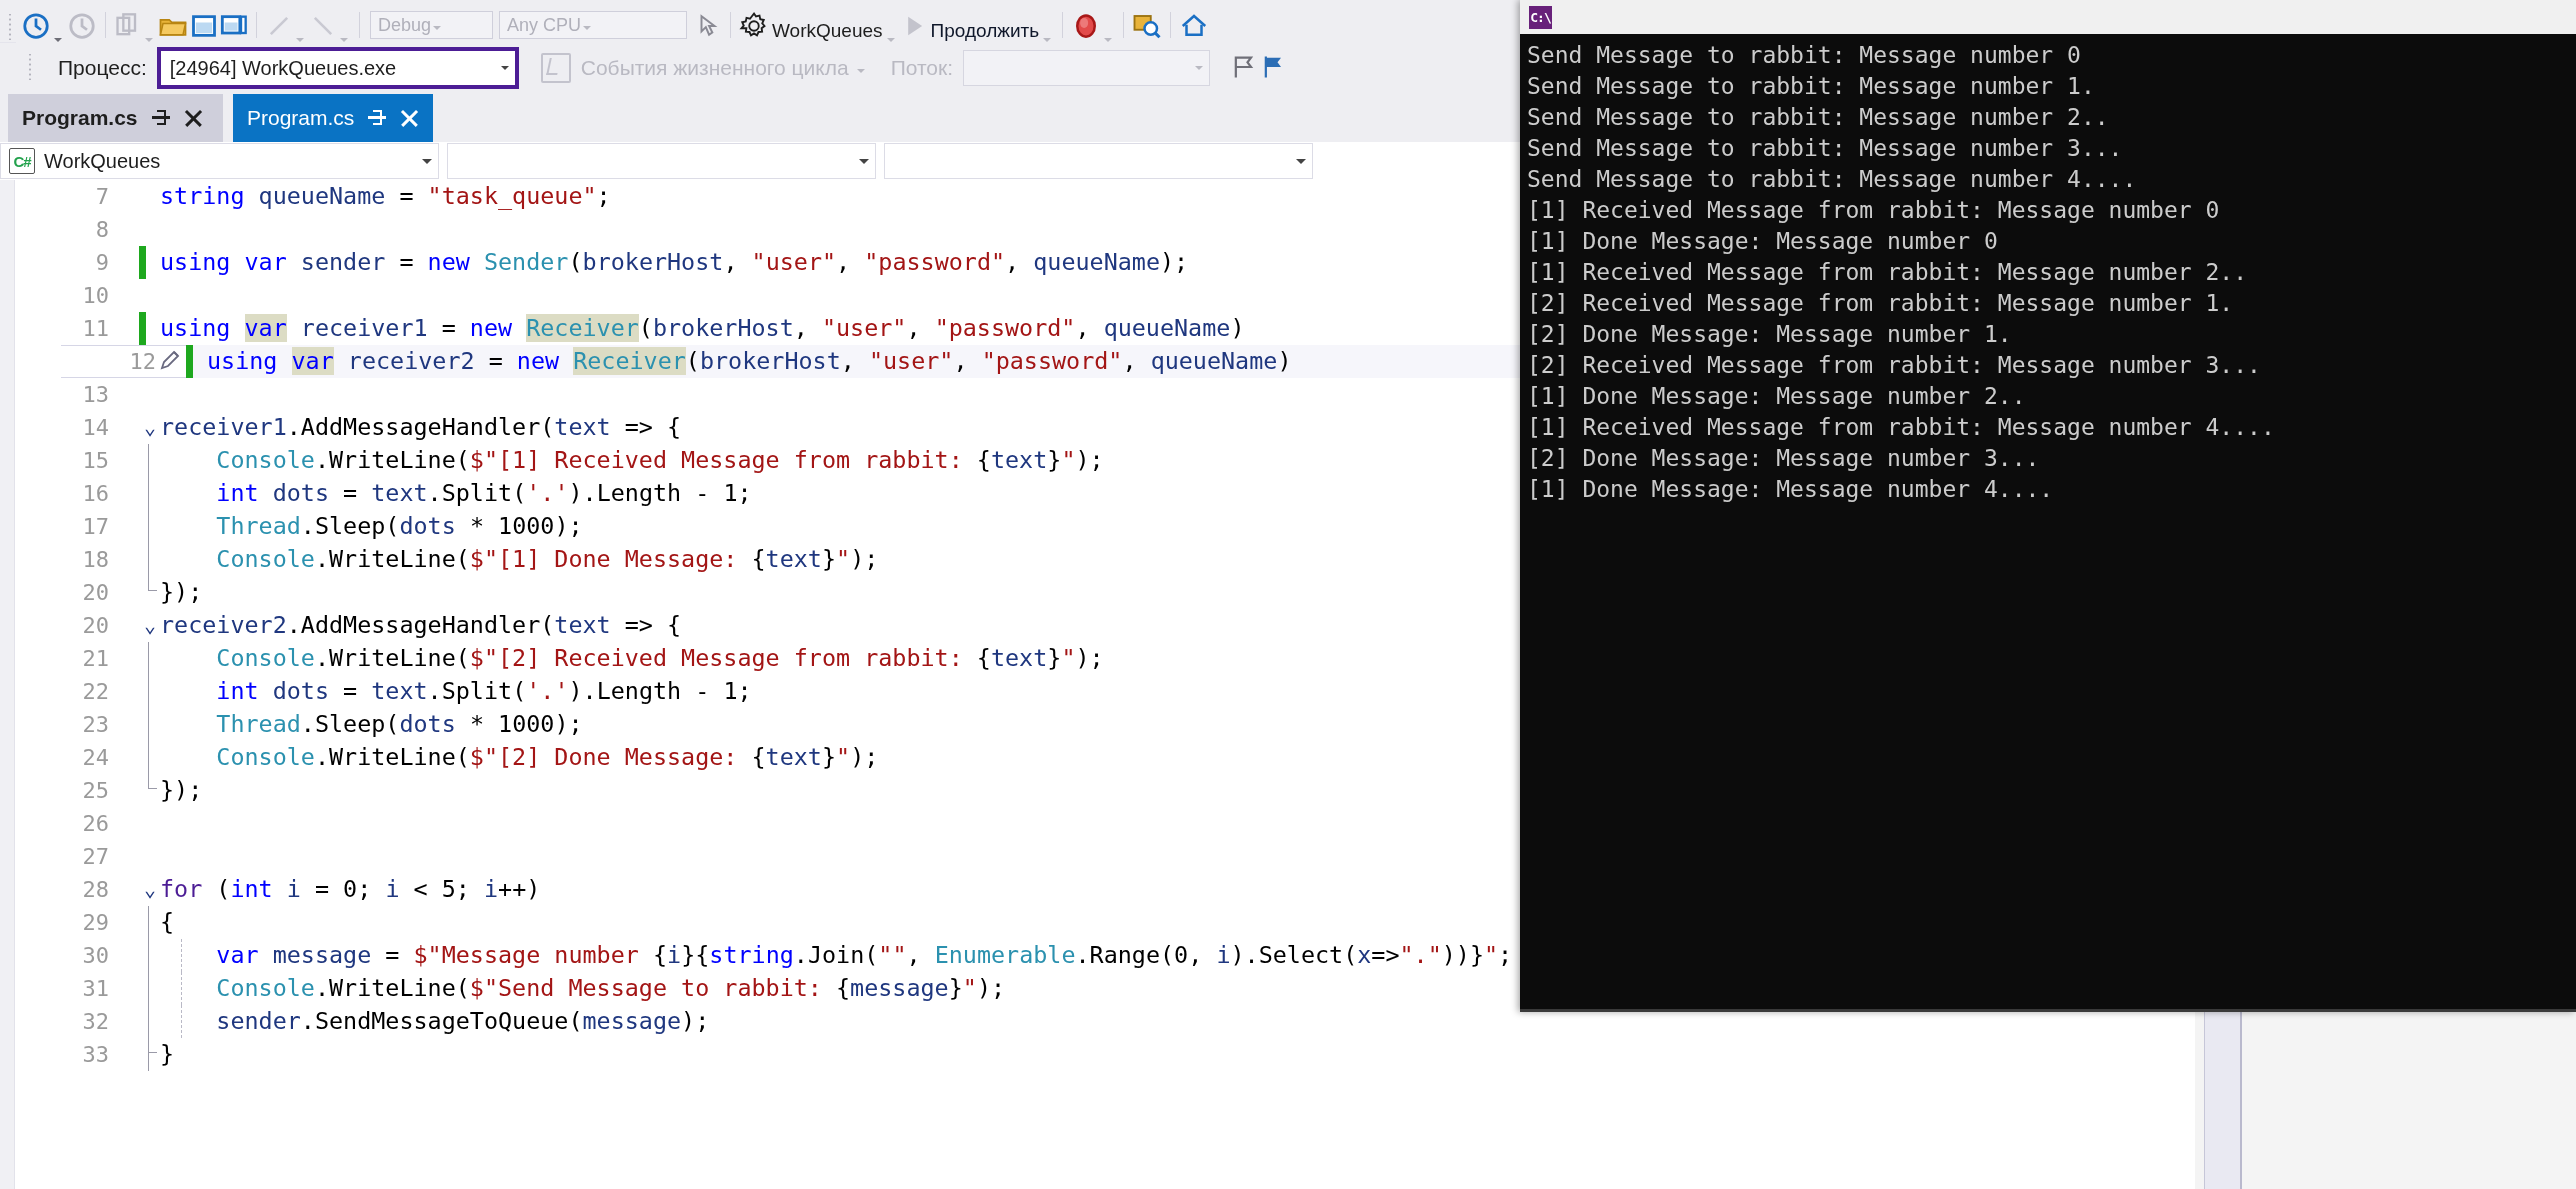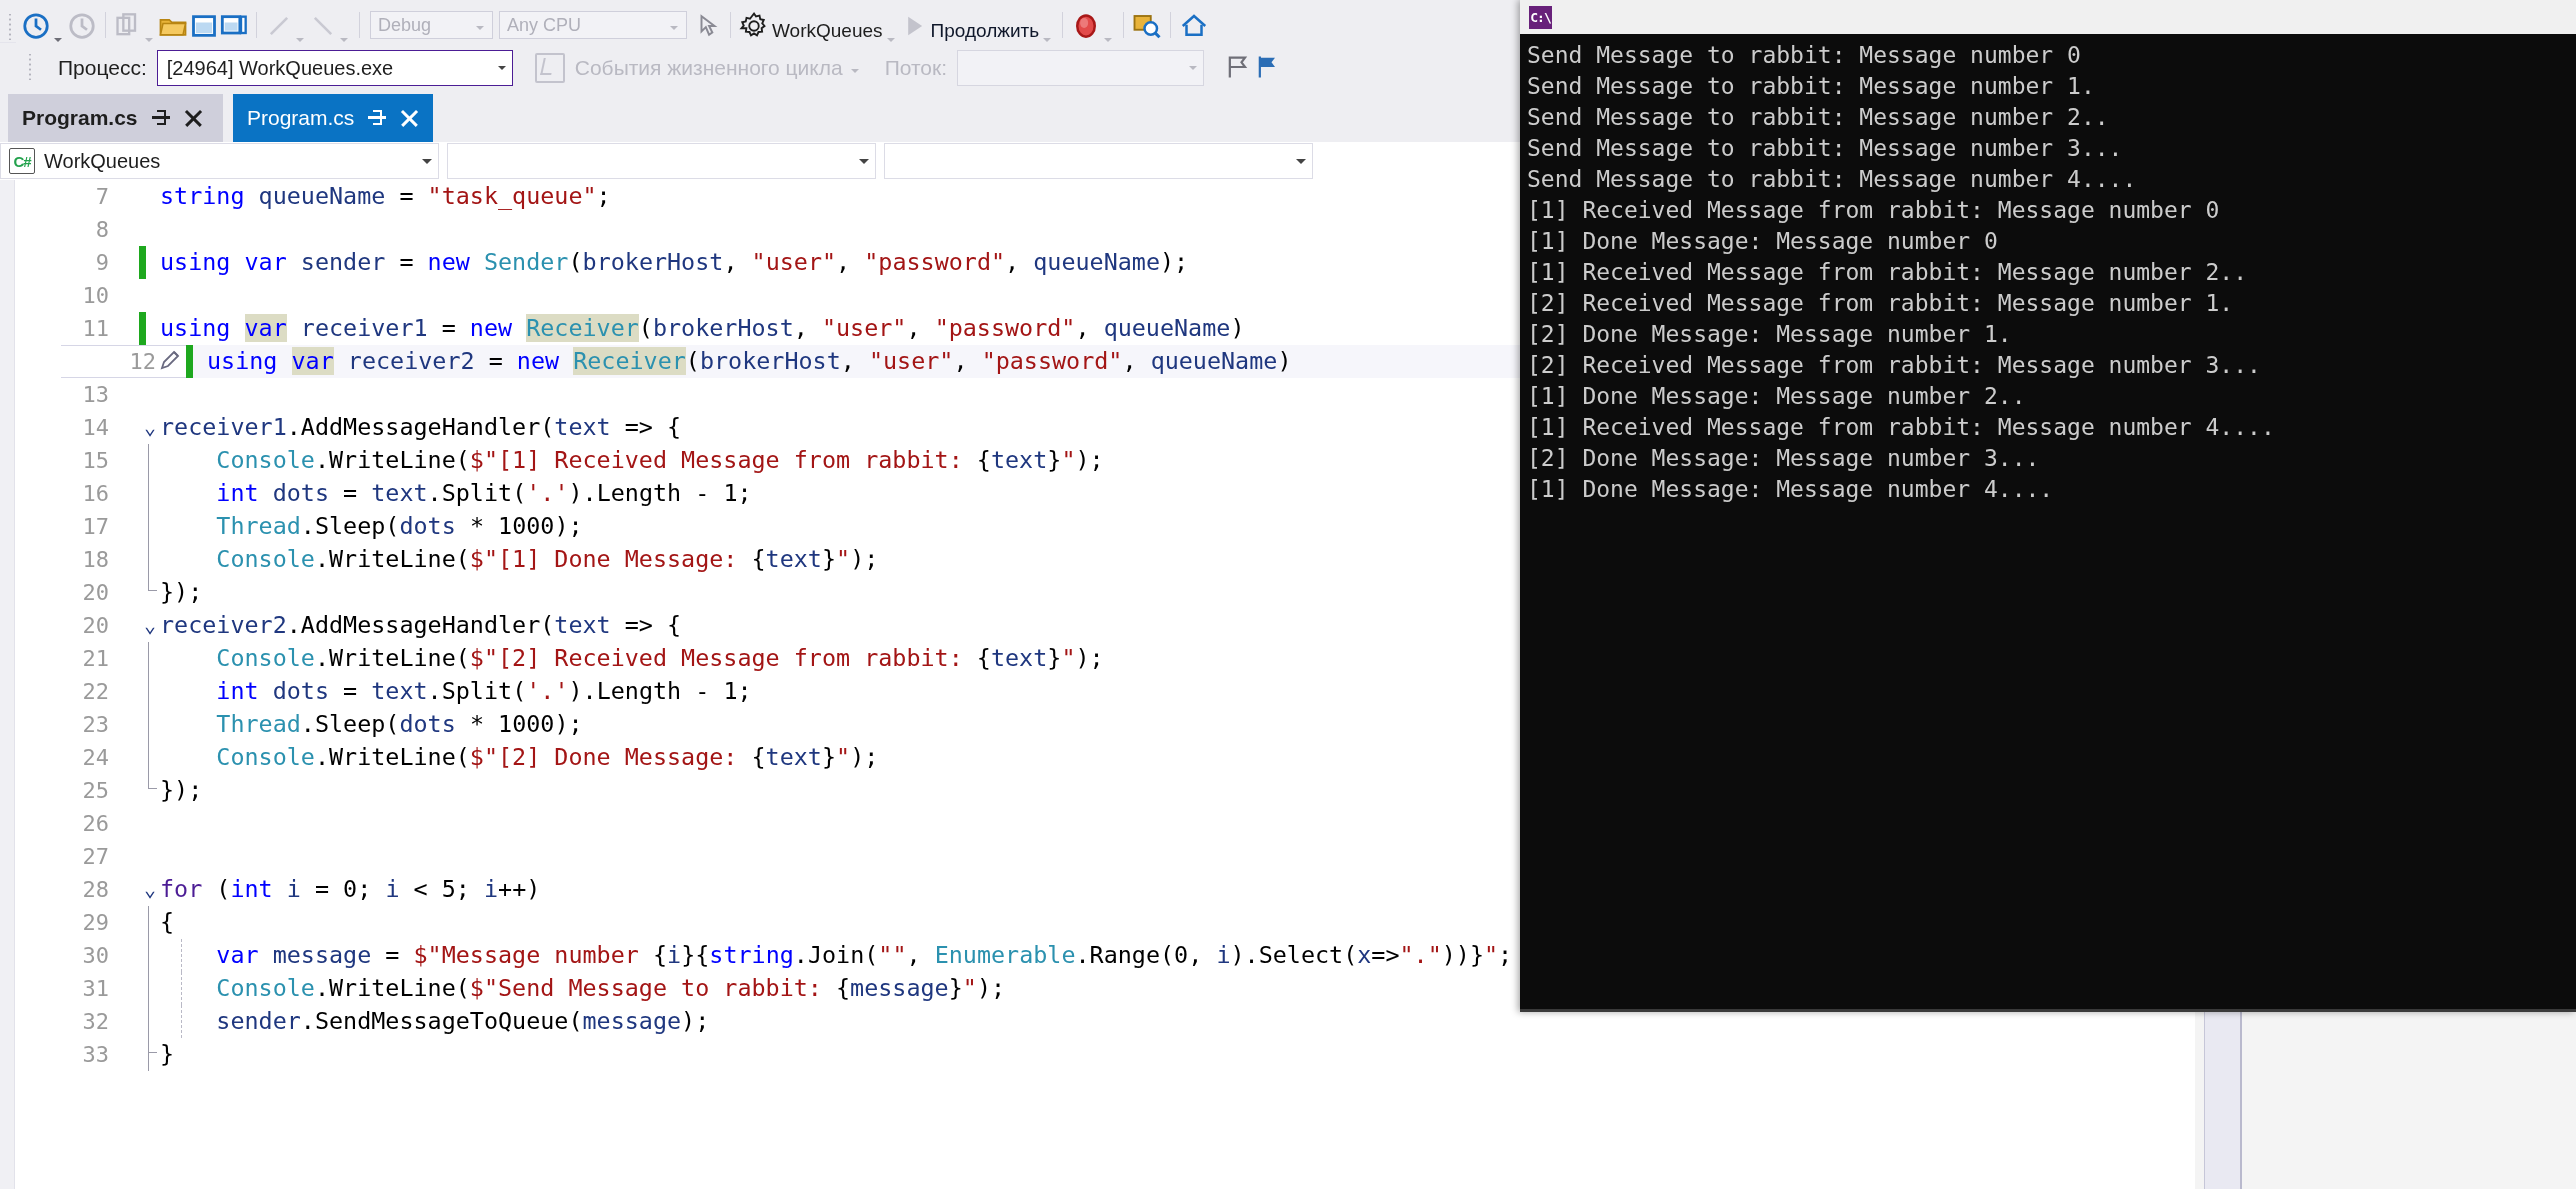--- a/index.html
+++ b/index.html
@@ -22,35 +22,35 @@
     background-image:radial-gradient(circle,#b3b3bd 1px,transparent 1.2px);
     background-size:4px 5px;background-position:2px 3px;background-repeat:repeat-y;}
   .tb-sep{width:1px;height:26px;background:#d2d2dc;margin:0 7px 4px;}
   .tb-btn{display:flex;align-items:center;justify-content:center;
     height:28px;min-width:28px;margin:0 1px 2px;position:relative;}
   .tb-caret{width:0;height:0;border-left:4px solid transparent;border-right:4px solid transparent;
     border-top:4px solid #6d6d76;margin:6px 4px 0 2px;}
   .tb-caret.dim{border-top-color:#b9b9c2;}
   .tb-combo{
     height:26px;min-width:110px;border:1px solid #cfcfdb;background:#f2f2f6;
-    display:flex;align-items:center;justify-content:space-between;
+    display:flex;align-items:center;
     padding:0 4px 0 7px;margin:0 3px 3px;color:#b0b0ba;font-size:18px;
     white-space:nowrap;
   }
   .tb-text{font-size:19px;color:#0f172a;white-space:nowrap;padding:0 2px;}
   .tb-text.dark{color:#1e1e1e;}
 
   
   .toolbar-proc{
     position:absolute;left:16px;top:42px;width:2576px;height:52px;
     background:#eeeef2;display:flex;align-items:center;overflow:hidden;
   }
   .proc-label{font-size:21px;color:#1e1e1e;margin-left:18px;white-space:nowrap;}
   .proc-combo{
-    margin-left:10px;width:339px;height:34px;background:#fff;border:1px solid #4c1d95;
+    margin-left:10px;width:339px;height:34px;background:#fff;border:4px solid #4c1d95;
     display:flex;align-items:center;justify-content:space-between;padding:0 6px 0 9px;
     font-size:20px;color:#1e1e1e;
   }
   .proc-combo .cv{overflow:hidden;white-space:nowrap;}
   .gray-icon{width:26px;height:26px;border:2px solid #c3c3cd;border-radius:2px;position:relative;}
   .gray-icon:before{content:"";position:absolute;left:5px;top:3px;width:9px;height:15px;
     border-left:2px solid #c3c3cd;border-bottom:2px solid #c3c3cd;transform:skewX(-12deg);}
   .lifecycle{font-size:21px;color:#b9b9c2;margin-left:10px;white-space:nowrap;}
   .thread-label{font-size:21px;color:#b9b9c2;margin-left:26px;white-space:nowrap;}
   .thread-combo{margin-left:10px;width:239px;height:34px;background:#f2f2f6;border:1px solid #d6d6e0;

